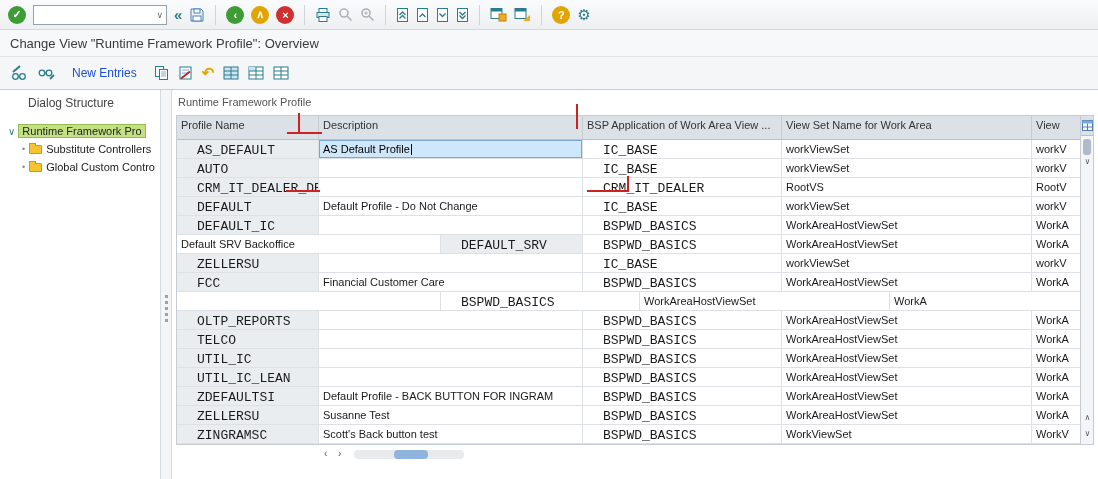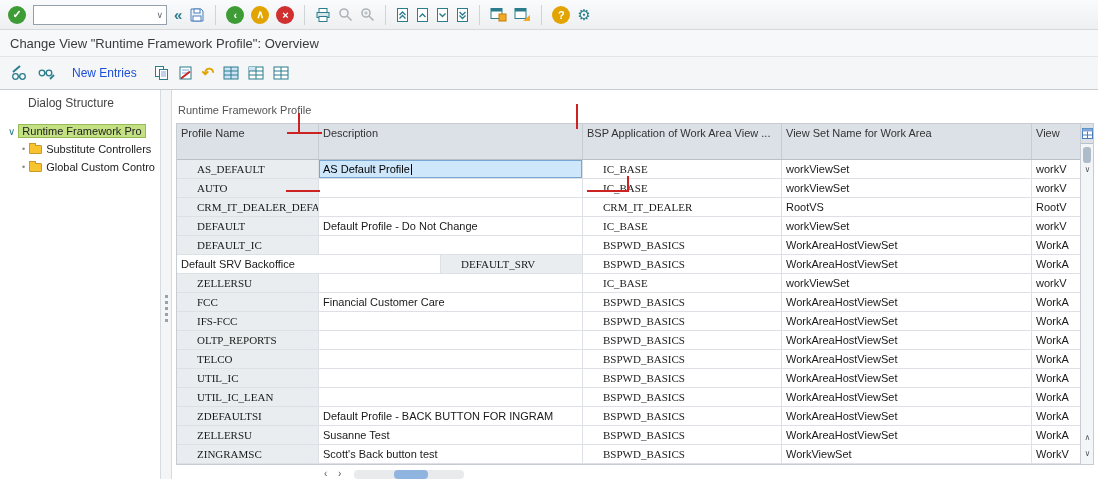--- a/index.html
+++ b/index.html
@@ -54,34 +54,34 @@
     border:1px solid #c9992a; border-radius:1px; position:relative; margin-right:4px; flex:0 0 auto; }
   .folder::before { content:""; position:absolute; top:-3px; left:-1px; width:5px; height:2px;
     background:#f7c32e; border:1px solid #c9992a; border-bottom:none; }
 
   .splitter { position:absolute; left:161px; top:0; width:11px; height:100%;
     background:#f4f5f6; border-right:1px solid #d8dbde; }
   .grip { position:absolute; left:4px; top:205px; width:3px; height:28px;
     background:repeating-linear-gradient(180deg,#98a2ac 0 3px,transparent 3px 6px); }
 
   .table-panel { position:absolute; left:172px; top:0; right:0; bottom:0; padding:5px 0 0 4px; }
-  .table-caption { height:14px; font-size:11px; line-height:14px; color:#555; margin:8px 0 6px 2px; }
+  .table-caption { height:14px; font-size:11px; line-height:14px; color:#555; margin:0 0 6px 2px; }
 
   .grid { position:relative; width:918px; border:1px solid #c6ccd2; background:#fff;
     padding-right:13px; }
-  .header-row { display:flex; height:36px; background:#dbe1e7; border-bottom:1px solid #b8c0c8; }
+  .header-row { display:flex; height:24px; background:#dbe1e7; border-bottom:1px solid #b8c0c8; }
   .hcell { font-size:11px; color:#333; padding:3px 3px 0 4px; border-right:1px solid #c6ccd2;
     white-space:nowrap; overflow:hidden; }
   .trow { display:flex; height:19px; border-bottom:1px solid #dde1e5; }
   .cell { font-size:11px; color:#1a1a1a; padding:3px 4px 0 4px; border-right:1px solid #dde1e5;
     white-space:nowrap; overflow:hidden; }
   .w-profile { width:142px; } .w-desc { width:264px; } .w-bsp { width:199px; }
   .w-viewset { width:250px; } .w-view { width:48px; border-right:none; }
   .c-profile { background:#e9edf0; }
-  .mono { font-family:Liberation Serif, serif; font-size:11px;padding-left:20px; }
+  .mono { font-family:Liberation Mono, monospace; font-size:13px;padding-left:20px; }
   .editing { background:#cfe7fb; box-shadow: inset 0 0 0 1px #79a7d4; color:#000; }
   .editing::after { content:""; display:inline-block; width:1px; height:11px; background:#000;
     margin-left:1px; vertical-align:-2px; }
 
   
   .vscroll { position:absolute; right:0; top:0; bottom:0; width:13px; background:#f3f5f7;
     border-left:1px solid #c6ccd2; }
   .vs-header { height:20px; display:flex; align-items:center; justify-content:center;
     background:#dbe1e7; border-bottom:1px solid #b8c0c8; }
   .vs-thumb { position:absolute; left:2px; top:23px; width:8px; height:16px;
@@ -371,21 +371,20 @@
 
   <div class="trow">
     <div class="cell w-profile c-profile mono">FCC</div>
     <div class="cell w-desc c-desc">Financial Customer Care</div>
     <div class="cell w-bsp mono">BSPWD_BASICS</div>
     <div class="cell w-viewset">WorkAreaHostViewSet</div>
     <div class="cell w-view">WorkA</div>
   </div>
 
   <div class="trow">
-    <div class="cell w-profile c-profile mono">IFS-FCC</div>
     <div class="cell w-desc c-desc"></div>
     <div class="cell w-bsp mono">BSPWD_BASICS</div>
     <div class="cell w-viewset">WorkAreaHostViewSet</div>
     <div class="cell w-view">WorkA</div>
   </div>
 
   <div class="trow">
     <div class="cell w-profile c-profile mono">OLTP_REPORTS</div>
     <div class="cell w-desc c-desc"></div>
     <div class="cell w-bsp mono">BSPWD_BASICS</div>

